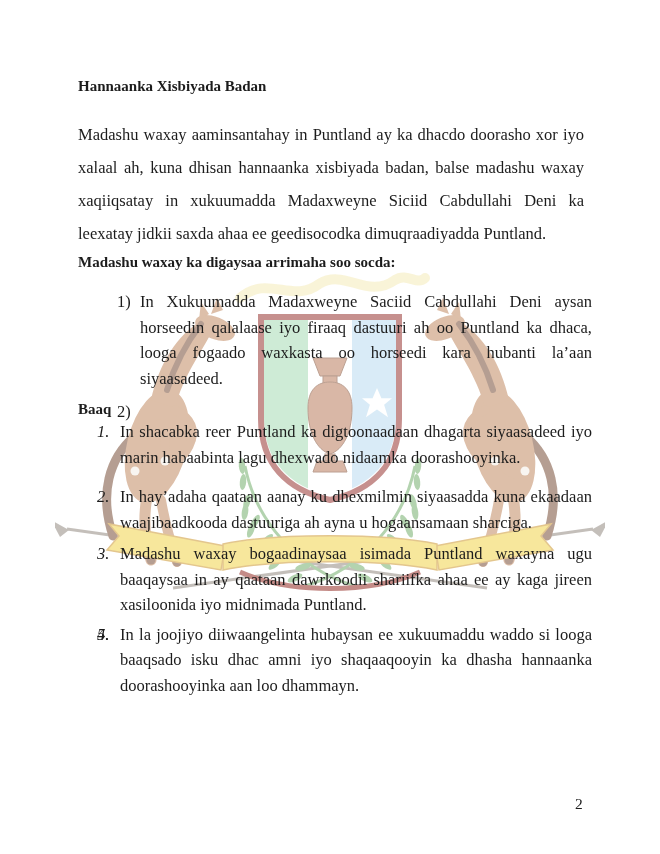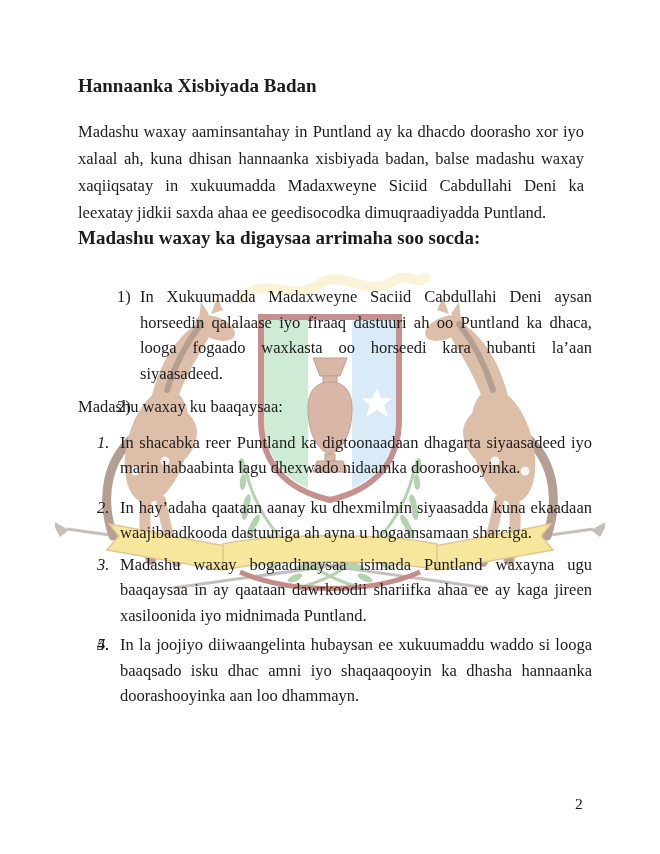--- a/index.html
+++ b/index.html
@@ -9,24 +9,24 @@
     font-family:"Liberation Serif", serif;
   }
   .watermark{
     position:absolute;left:55px;top:268px;width:550px;height:330px;
     opacity:.5;z-index:0;
   }
   .content{
     position:absolute;left:0;top:0;width:660px;box-sizing:border-box;
     padding:76px 68px 0 78px;z-index:1;font-size:16.5px;
   }
-  h1,h2,h3{font-size:19px;line-height:20px;margin:0;font-weight:bold}
+  h1,h2,h3{font-size:15px;line-height:20px;margin:0;font-weight:bold}
   h1{margin-bottom:22px}
-  .para{margin:0 8px 2px 0;line-height:27px;text-align:justify}
-  h2{margin-bottom:36px}
+  .para{margin:0 8px 2px 0;line-height:33px;text-align:justify}
+  h2{margin-bottom:17px}
   .wlist{margin-bottom:4px}
   .witem{position:relative;padding-left:62px;line-height:25.5px;text-align:justify}
   .witem + .witem{margin-top:8px}
   .mk{position:absolute;left:39px;top:0}
   .alist{}
   .aitem{position:relative;padding-left:42px;line-height:25.5px;text-align:justify}
   .aitem .mk{left:19px;font-style:italic}
   .aitem:nth-child(1){margin-bottom:14px}
   .aitem:nth-child(2){margin-bottom:6px}
   .aitem:nth-child(3){margin-bottom:4px}
@@ -125,21 +125,21 @@
   <div class="wlist">
     <div class="witem">
       <span class="mk">1)</span>
       <span>In Xukuumadda Madaxweyne Saciid Cabdullahi Deni aysan horseedin qalalaase iyo firaaq dastuuri ah oo Puntland ka dhaca, looga fogaado waxkasta oo horseedi kara hubanti la’aan siyaasadeed.</span>
     </div>
     <div class="witem">
       <span class="mk">2)</span>
     </div>
   </div>
 
-  <p class="intro">Madashu waxay ku baaqaysaa:</p>
+  <h3>Baaq</h3>
 
   <div class="alist">
     <div class="aitem">
       <span class="mk">1.</span>
       <span>In shacabka reer Puntland ka digtoonaadaan dhagarta siyaasadeed iyo marin habaabinta lagu dhexwado nidaamka doorashooyinka.</span>
     </div>
     <div class="aitem">
       <span class="mk">2.</span>
       <span>In hay’adaha qaataan aanay ku dhexmilmin siyaasadda kuna ekaadaan waajibaadkooda dastuuriga ah ayna u hogaansamaan sharciga.</span>
     </div>

